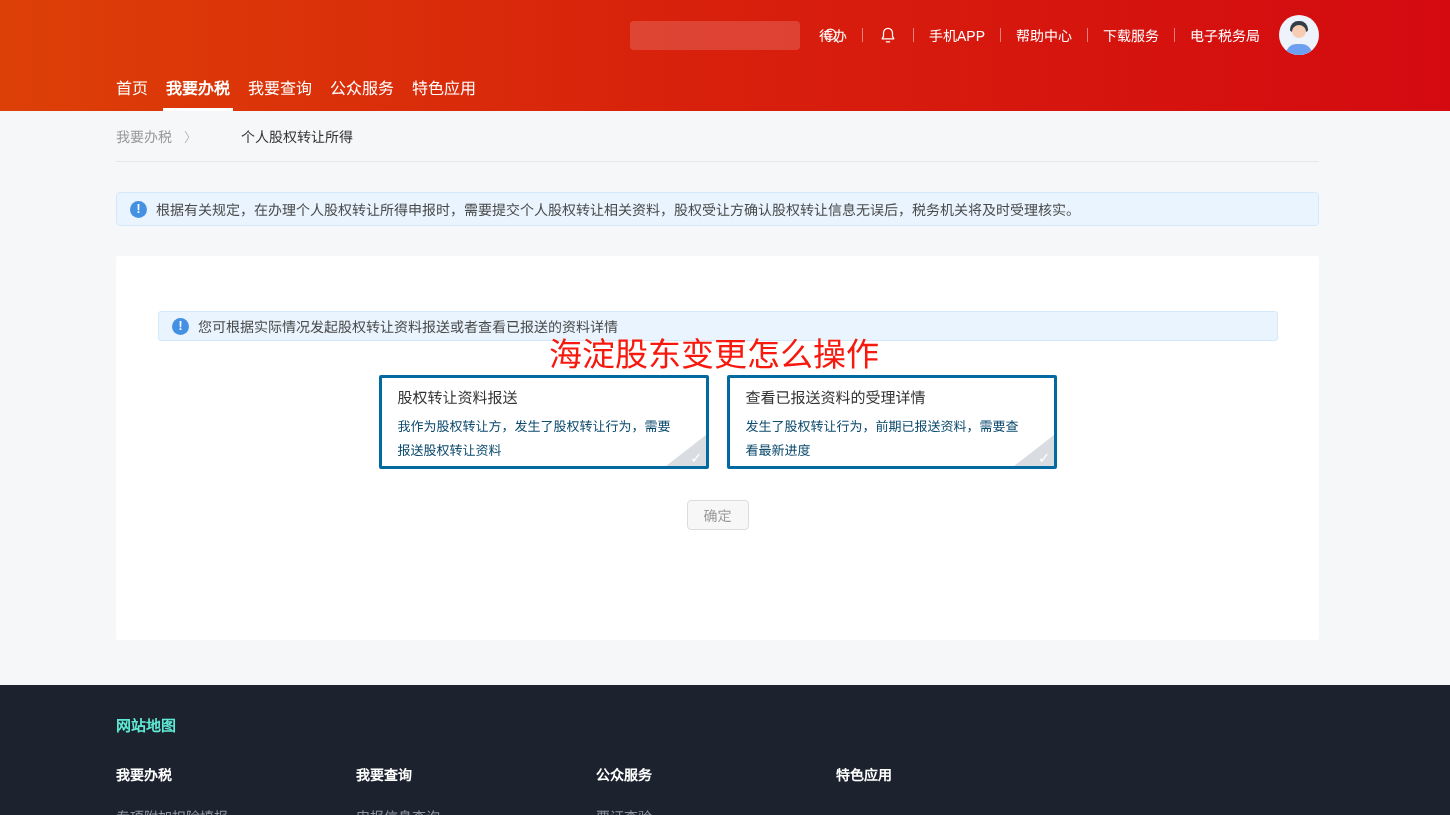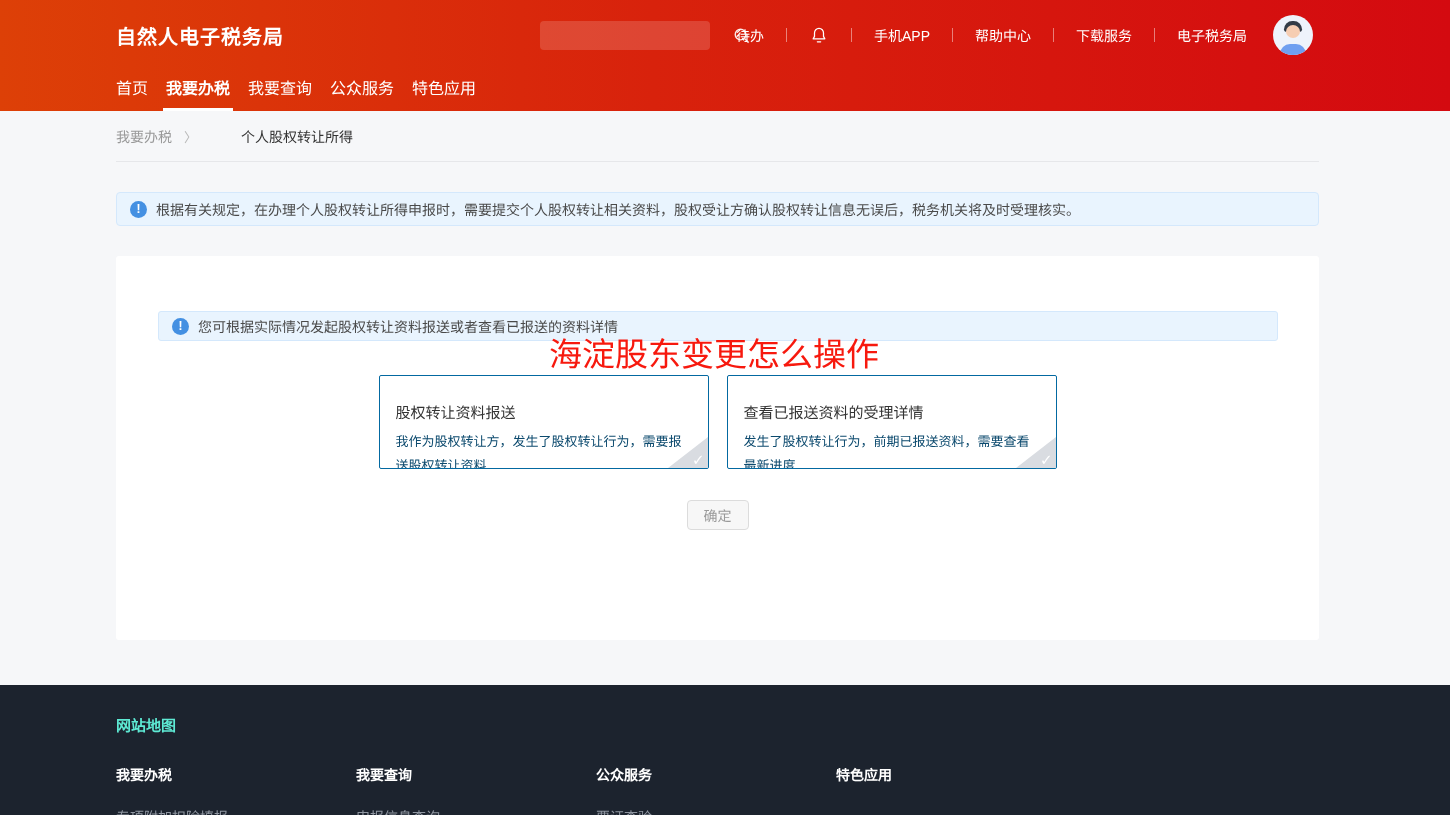--- a/index.html
+++ b/index.html
@@ -8,21 +8,21 @@
     font-family:"Liberation Sans","DejaVu Sans",sans-serif;
     background:#f6f7f9; color:#333; position:relative;
   }
   .container { width:1203px; margin-left:116px; position:relative; }
 
   
   .header { height:111px; background:linear-gradient(90deg,#dd4007 0%,#d8220c 45%,#d40a10 100%); }
   .header-top { height:70px; }
   .header-top .container { height:70px; display:flex; align-items:center; }
   .logo { font-size:20px; font-weight:600; color:#fff; letter-spacing:1px; }
-  .header-right { position:absolute; right:6px; top:0; height:70px; display:flex; align-items:center; gap:22px; color:#fff; font-size:14px; }
+  .header-right { position:absolute; right:0; top:0; height:70px; display:flex; align-items:center; gap:15px; color:#fff; font-size:14px; }
   .search-box { width:170px; height:29px; background:rgba(255,255,255,0.16); border:none; border-radius:4px; display:flex; align-items:center; margin-right:4px; }
   .search-input { flex:1; height:100%; background:transparent; border:none; outline:none; color:#fff; padding:0 8px; font-size:13px; }
   .search-icon { width:28px; display:flex; align-items:center; justify-content:center; cursor:pointer; }
   .hdr-link { color:#fff; cursor:pointer; white-space:nowrap; }
   .hdr-divider { width:1px; height:14px; background:rgba(255,255,255,0.45); }
   .bell { display:flex; align-items:center; cursor:pointer; }
   .avatar { width:40px; height:40px; border-radius:50%; background:#eef3fb; position:relative; overflow:hidden; margin-left:4px; cursor:pointer; }
   .avatar .hair { position:absolute; top:6px; left:11px; width:18px; height:11px; background:#333c47; border-radius:9px 9px 3px 3px; }
   .avatar .face { position:absolute; top:10px; left:13px; width:14px; height:13px; background:#f6cdb2; border-radius:50%; }
   .avatar .shirt { position:absolute; bottom:-5px; left:7px; width:26px; height:16px; background:#6f9ff0; border-radius:10px 10px 0 0; }
@@ -46,21 +46,21 @@
   
   .card { margin-top:30px; background:#fff; height:384px; border-radius:3px; position:relative; }
   .card-header { height:56px; border-bottom:1px solid #ececec; display:flex; align-items:center; padding:0 22px; font-size:16px; color:#333; }
   .card-body { padding:34px 42px 0; }
   .section-row { display:flex; align-items:center; height:16px; }
   .section-bar { width:4px; height:16px; background:#3d7fd9; margin-right:9px; }
   .section-label { font-size:14px; color:#333; }
   .annotation { position:absolute; left:433px; top:82px; color:#f7190e; font-size:33px; line-height:1; white-space:nowrap; z-index:5; }
   .inner-alert { margin-top:21px; width:1120px; height:30px; background:#e9f4fe; border:1px solid #d4e8fc; border-radius:3px; display:flex; align-items:center; padding-left:13px; font-size:14px; color:#4a4a4a; }
   .options { margin-top:34px; display:flex; justify-content:center; gap:18px; }
-  .option-card { width:330px; height:94px; border:1px solid #0369a1; border-radius:2px; background:#fff; padding:25px 16px; position:relative; overflow:hidden; cursor:pointer; }
+  .option-card { width:330px; height:94px; border:3px solid #0369a1; border-radius:2px; background:#fff; padding:8px 16px; position:relative; overflow:hidden; cursor:pointer; }
   .option-title { font-size:15px; color:#333; }
   .option-desc { margin-top:8px; font-size:13px; color:#0c4a6e; line-height:24px; padding-right:10px; }
   .corner { position:absolute; right:0; bottom:0; width:0; height:0; border-left:40px solid transparent; border-bottom:31px solid #d9dce1; }
   .corner-check { position:absolute; right:3px; bottom:1px; color:#fff; font-size:15px; font-weight:bold; line-height:1; }
   .confirm-row { margin-top:31px; display:flex; justify-content:center; }
   .confirm-btn { width:62px; height:30px; background:#f7f7f7; border:1px solid #dcdcdc; border-radius:4px; color:#9a9a9a; font-size:14px; cursor:pointer; font-family:inherit; }
 
   
   .footer { margin-top:45px; height:130px; background:#1c232e; overflow:hidden; padding-top:29px; }
   .sitemap-title { color:#5eead4; font-size:15px; font-weight:bold; }
@@ -68,21 +68,20 @@
   .f-col { width:240px; }
   .f-col-title { color:#fff; font-size:14px; font-weight:bold; }
   .f-link { margin-top:22px; color:#8f96a1; font-size:14px; cursor:pointer; }
 </style>
 </head>
 <body>
 
 <div class="header">
   <div class="header-top">
     <div class="container">
-      <div class="logo">自然人电子税务局</div>
       <div class="header-right">
         <div class="search-box">
           <input class="search-input" type="text" style="">
           <span class="search-icon">
             <svg width="19" height="19" viewBox="0 0 20 20" fill="none" stroke="#ffffff" stroke-opacity="0.9" stroke-width="1.5">
               <circle cx="9" cy="9" r="5.6"></circle>
               <line x1="13.2" y1="13.2" x2="17.5" y2="17.5"></line>
             </svg>
           </span>
         </div>

